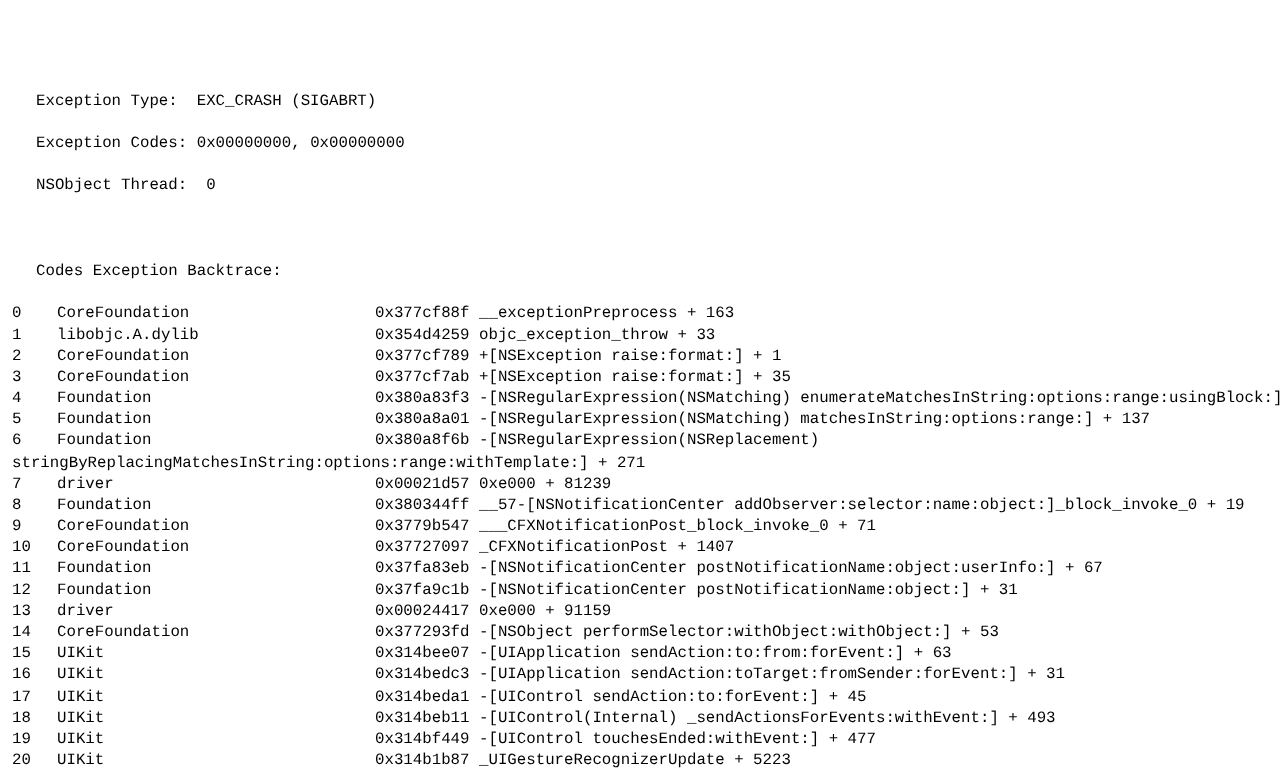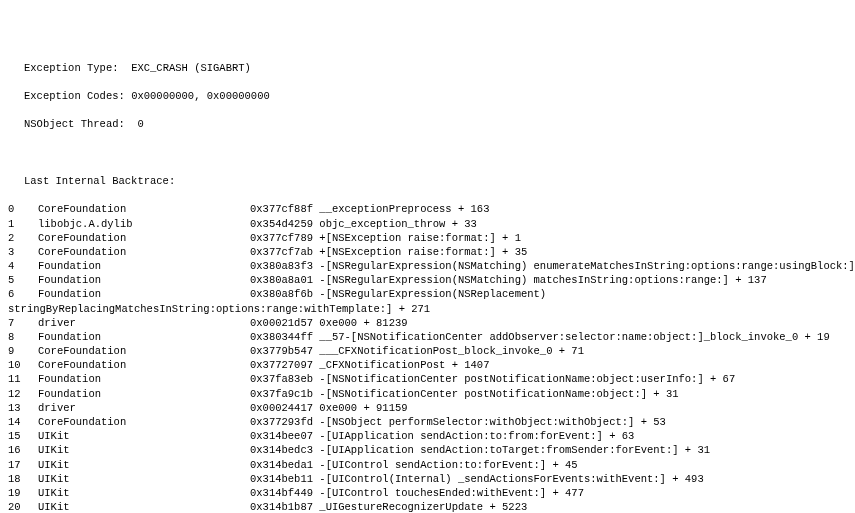--- a/index.html
+++ b/index.html
@@ -23,17 +23,17 @@
 </style>
 </head>
 <body>
 
 
 
 <span class="hdr-line"><span class="hdr-label">Exception Type:</span>  <span>EXC_CRASH (SIGABRT)</span></span>
 <span class="hdr-line"><span class="hdr-label">Exception Codes:</span> <span>0x00000000, 0x00000000</span></span>
 <span class="hdr-line"><span class="hdr-label">NSObject Thread:</span>  <span>0</span></span>
 <span class="hdr-line"> </span>
-<span class="hdr-line">Last Internal Backtrace:</span>
+<span class="hdr-line">Codes Exception Backtrace:</span>
 <div id="bt"><span class="bt-row"><span class="idx">0</span><span class="lib">CoreFoundation</span><span class="addr">0x377cf88f</span> <span class="sym">__exceptionPreprocess + 163</span></span><span class="bt-row"><span class="idx">1</span><span class="lib">libobjc.A.dylib</span><span class="addr">0x354d4259</span> <span class="sym">objc_exception_throw + 33</span></span><span class="bt-row"><span class="idx">2</span><span class="lib">CoreFoundation</span><span class="addr">0x377cf789</span> <span class="sym">+[NSException raise:format:] + 1</span></span><span class="bt-row"><span class="idx">3</span><span class="lib">CoreFoundation</span><span class="addr">0x377cf7ab</span> <span class="sym">+[NSException raise:format:] + 35</span></span><span class="bt-row"><span class="idx">4</span><span class="lib">Foundation</span><span class="addr">0x380a83f3</span> <span class="sym">-[NSRegularExpression(NSMatching) enumerateMatchesInString:options:range:usingBlock:] + 159</span></span><span class="bt-row"><span class="idx">5</span><span class="lib">Foundation</span><span class="addr">0x380a8a01</span> <span class="sym">-[NSRegularExpression(NSMatching) matchesInString:options:range:] + 137</span></span><span class="bt-row"><span class="idx">6</span><span class="lib">Foundation</span><span class="addr">0x380a8f6b</span> <span class="sym">-[NSRegularExpression(NSReplacement)</span></span><span class="wrap">stringByReplacingMatchesInString:options:range:withTemplate:] + 271</span><span class="bt-row"><span class="idx">7</span><span class="lib">driver</span><span class="addr">0x00021d57</span> <span class="sym">0xe000 + 81239</span></span><span class="bt-row"><span class="idx">8</span><span class="lib">Foundation</span><span class="addr">0x380344ff</span> <span class="sym">__57-[NSNotificationCenter addObserver:selector:name:object:]_block_invoke_0 + 19</span></span><span class="bt-row"><span class="idx">9</span><span class="lib">CoreFoundation</span><span class="addr">0x3779b547</span> <span class="sym">___CFXNotificationPost_block_invoke_0 + 71</span></span><span class="bt-row"><span class="idx">10</span><span class="lib">CoreFoundation</span><span class="addr">0x37727097</span> <span class="sym">_CFXNotificationPost + 1407</span></span><span class="bt-row"><span class="idx">11</span><span class="lib">Foundation</span><span class="addr">0x37fa83eb</span> <span class="sym">-[NSNotificationCenter postNotificationName:object:userInfo:] + 67</span></span><span class="bt-row"><span class="idx">12</span><span class="lib">Foundation</span><span class="addr">0x37fa9c1b</span> <span class="sym">-[NSNotificationCenter postNotificationName:object:] + 31</span></span><span class="bt-row"><span class="idx">13</span><span class="lib">driver</span><span class="addr">0x00024417</span> <span class="sym">0xe000 + 91159</span></span><span class="bt-row"><span class="idx">14</span><span class="lib">CoreFoundation</span><span class="addr">0x377293fd</span> <span class="sym">-[NSObject performSelector:withObject:withObject:] + 53</span></span><span class="bt-row"><span class="idx">15</span><span class="lib">UIKit</span><span class="addr">0x314bee07</span> <span class="sym">-[UIApplication sendAction:to:from:forEvent:] + 63</span></span><span class="bt-row"><span class="idx">16</span><span class="lib">UIKit</span><span class="addr">0x314bedc3</span> <span class="sym">-[UIApplication sendAction:toTarget:fromSender:forEvent:] + 31</span></span><span class="bt-row"><span class="idx">17</span><span class="lib">UIKit</span><span class="addr">0x314beda1</span> <span class="sym">-[UIControl sendAction:to:forEvent:] + 45</span></span><span class="bt-row"><span class="idx">18</span><span class="lib">UIKit</span><span class="addr">0x314beb11</span> <span class="sym">-[UIControl(Internal) _sendActionsForEvents:withEvent:] + 493</span></span><span class="bt-row"><span class="idx">19</span><span class="lib">UIKit</span><span class="addr">0x314bf449</span> <span class="sym">-[UIControl touchesEnded:withEvent:] + 477</span></span><span class="bt-row"><span class="idx">20</span><span class="lib">UIKit</span><span class="addr">0x314b1b87</span> <span class="sym">_UIGestureRecognizerUpdate + 5223</span></span></div>
 
 
 
 
 </body></html>

